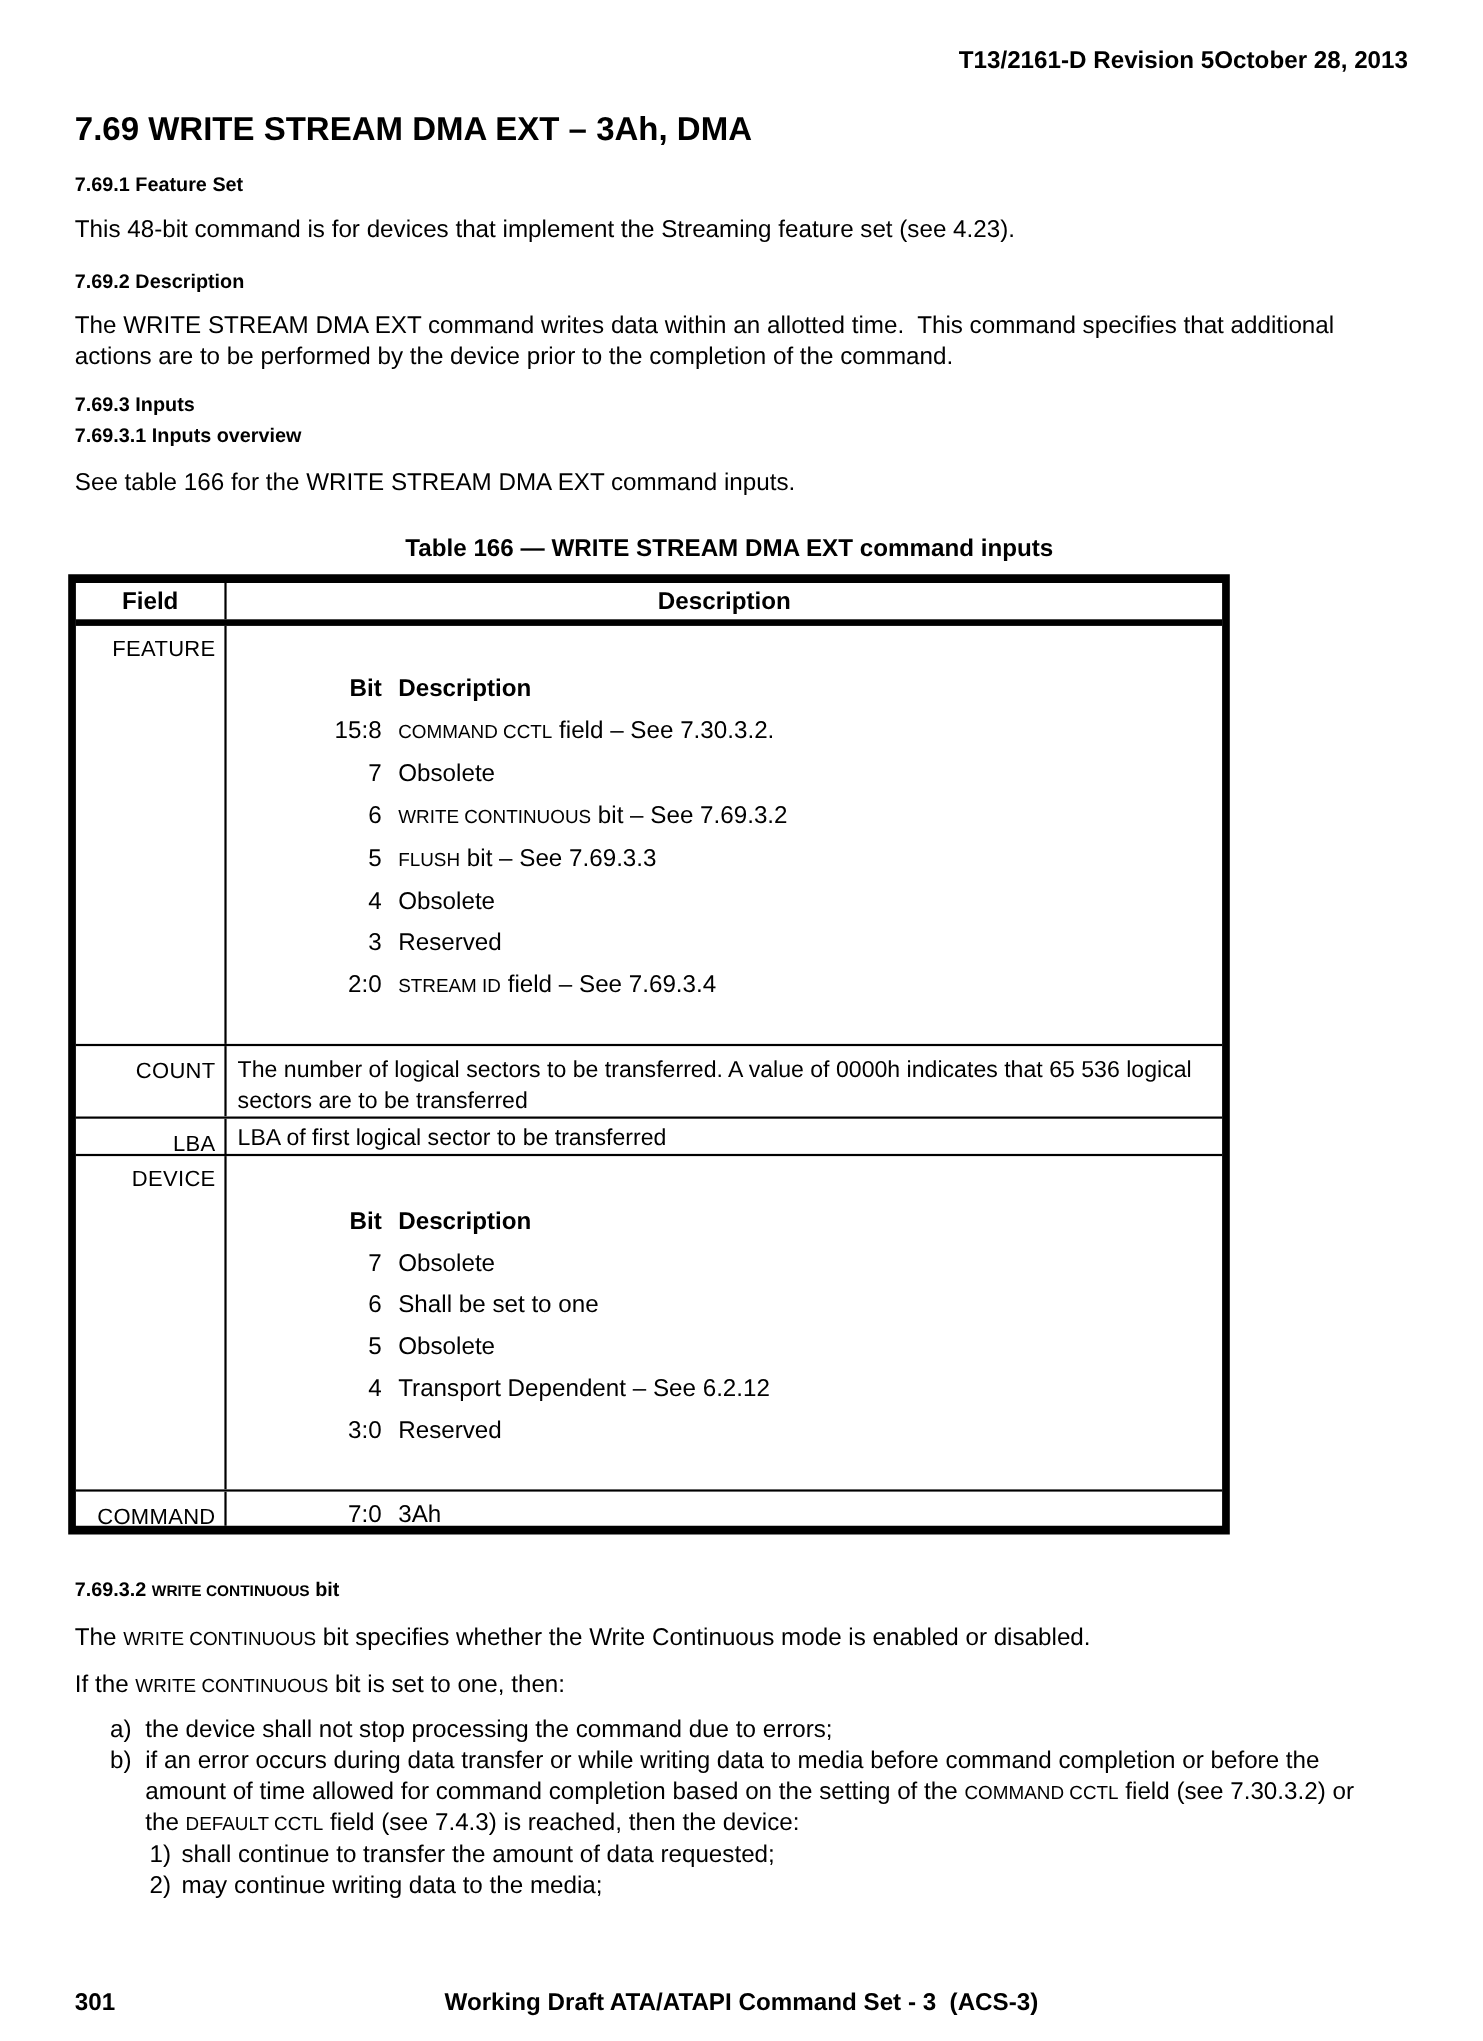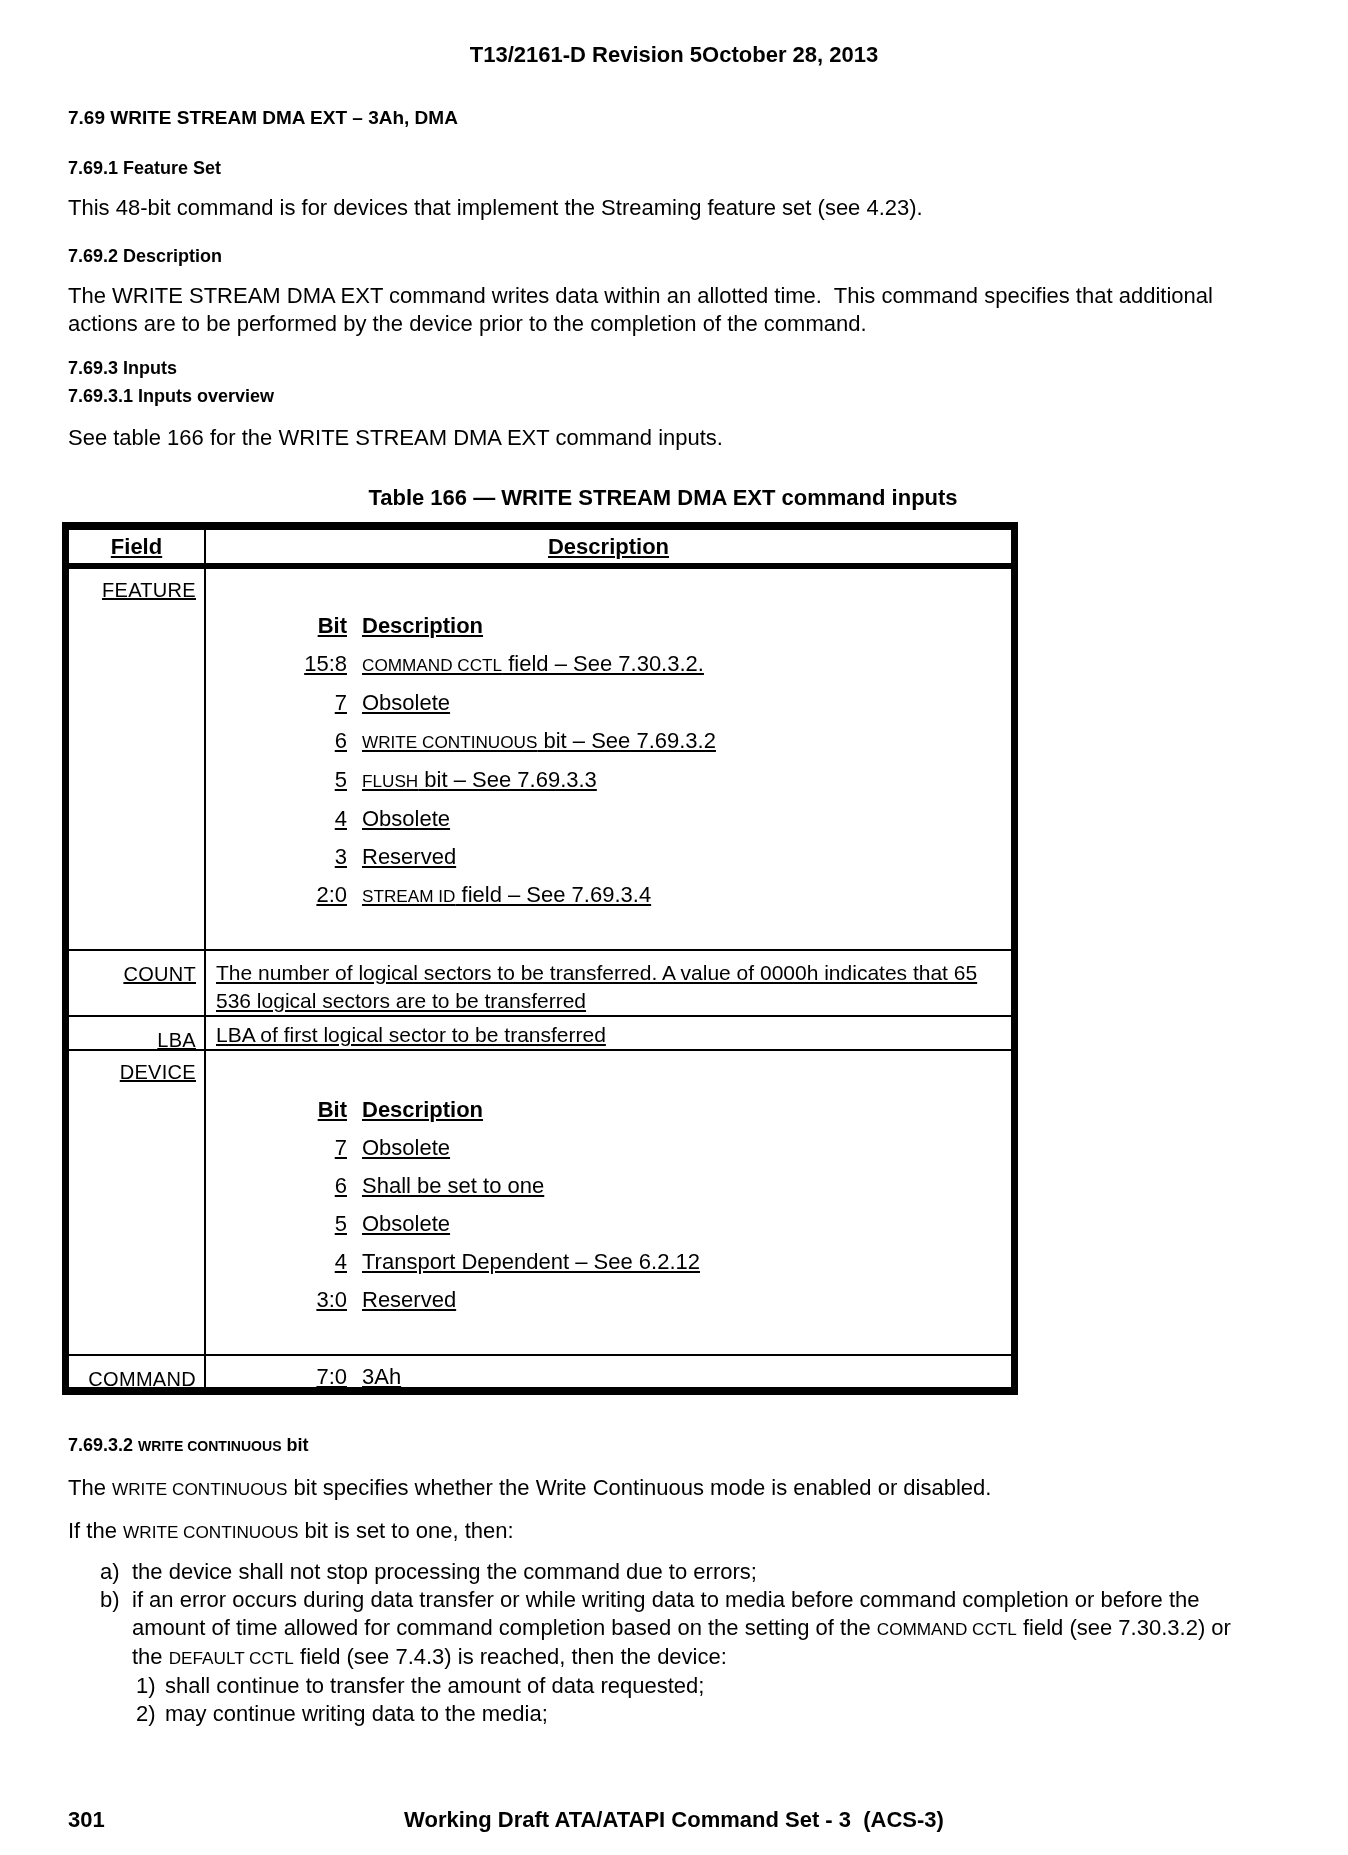--- a/index.html
+++ b/index.html
@@ -5,38 +5,38 @@
   * { box-sizing: border-box; }
   html,body { margin:0; padding:0; }
   body {
     width:1348px; height:1855px; position:relative;
     background:#ffffff; color:#000000;
     font-family:"Liberation Sans","DejaVu Sans",sans-serif;
     font-size:22px;
   }
   .page { padding:41px 68px 0 68px; position:relative; }
 
-  .doc-header { display:flex; justify-content:center; font-weight:bold; line-height:28px; }
-
-  h1 { font-size:19px; line-height:36px; font-weight:bold; margin:31px 0 0 0; }
+  .doc-header { display:flex; justify-content:flex-end; font-weight:bold; line-height:28px; }
+
+  h1 { font-size:30px; line-height:36px; font-weight:bold; margin:31px 0 0 0; }
   h2 { font-size:18px; line-height:28px; font-weight:bold; margin:0; }
   p  { margin:0; line-height:28px; }
 
   .mt18 { margin-top:18px; } .mt12 { margin-top:12px; } .mt20 { margin-top:20px; }
   .mt16 { margin-top:16px; } .mt15 { } .mt14 { margin-top:14px; }
   .mt36 { margin-top:36px; }
   .pre { white-space:pre-wrap; }
 
   .sc { font-size:0.78em; }
 
   .table-caption { margin:32px 0 0 -6px; width:1202px; text-align:center; font-weight:bold; line-height:28px; }
 
   .cmd-table {
-    margin:10px 0 0 -6px; width:956px;
-    border:7px solid #000; border-top-width:8px; border-bottom-width:8px;text-decoration:underline;
+    margin:10px 0 0 -6px; width:1056px;
+    border:7px solid #000; border-top-width:8px; border-bottom-width:8px;
   }
   .t-header, .t-row { display:grid; grid-template-columns:137px 1fr; }
   .t-header { border-bottom:6px solid #000; }
   .t-header > div { line-height:33px; text-align:center; font-weight:bold; }
   .th-field { border-right:2px solid #000; }
   .t-row { border-top:2px solid #000; overflow:hidden; }
   .t-row.first { border-top:none; }
 
   .cell-field {
     border-right:2px solid #000; text-align:right;

